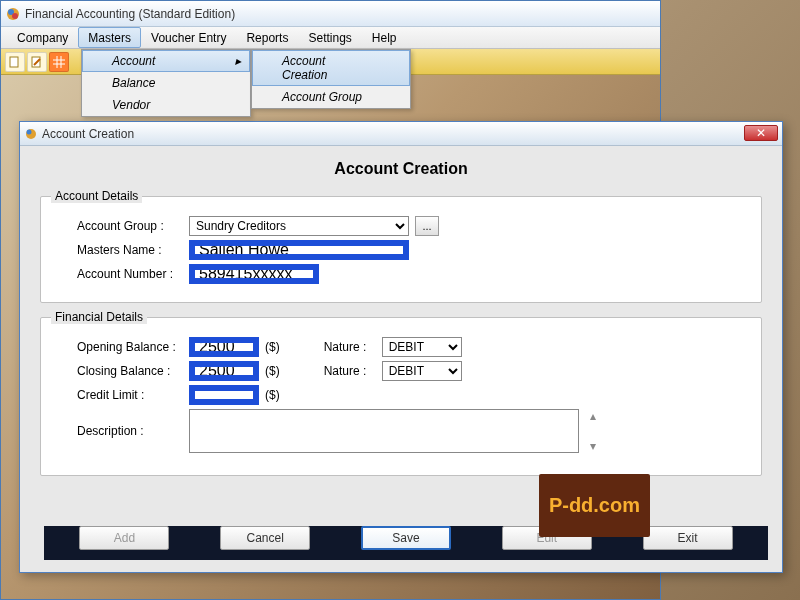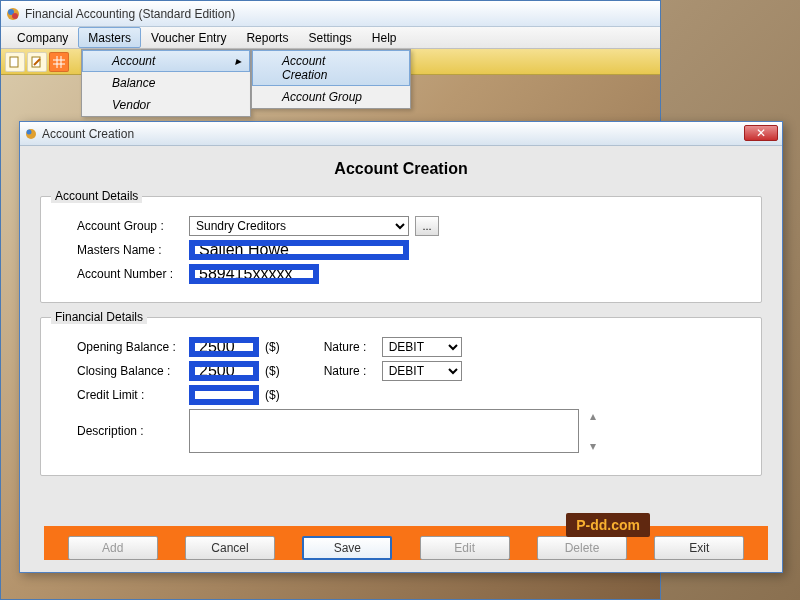--- a/index.html
+++ b/index.html
@@ -45,26 +45,26 @@
 .form-label { width: 124px; text-align: left; padding-left: 18px; }
 .form-input { height: 20px; border: 6px solid #1d4ed8; background: #fff; padding: 0 4px; font-size: 16px; }
 .form-select { height: 20px; border: 1px solid #888; background: #fff; padding: 0 2px; font-size: 12px; }
 .browse-btn { width: 24px; height: 20px; background: linear-gradient(#fefefe, #e0e0e0); border: 1px solid #9a9a9a; cursor: pointer; font-size: 11px; }
 .currency { font-size: 12px; }
 .sub-col { display: flex; align-items: center; gap: 6px; margin-left: 38px; }
 .sub-label { width: 52px; }
 .textarea { width: 390px; height: 44px; border: 1px solid #888; background: #fff; resize: none; font-size: 12px; padding: 2px 4px; }
 .scroll-hint { width: 16px; height: 44px; display: flex; flex-direction: column; justify-content: space-between; align-items: center; font-size: 8px; color: #888; }
 
-.button-bar { position: absolute; left: 24px; right: 14px; bottom: 12px; height: 34px; background: #f97316; display: flex; align-items: flex-end; justify-content: space-around; padding: 0 10px; }
+.button-bar { position: absolute; left: 24px; right: 14px; bottom: 12px; height: 34px; background: #0f172a; display: flex; align-items: flex-start; justify-content: space-around; padding: 0 10px; }
 .action-btn { width: 90px; height: 24px; background: linear-gradient(#fefefe, #e4e4e4); border: 1px solid #9a9a9a; border-radius: 2px; cursor: pointer; color: #333; }
 .action-btn:disabled { color: #9a9a9a; cursor: default; }
 .action-btn.primary { border: 2px solid #2a6ac0; background: linear-gradient(#fff, #e8f0f8); }
 
-.watermark { position: absolute; right: 10px; bottom: 62px; background: #602810; color: #f8b030; font-weight: bold; font-size: 14px; padding: 4px 10px; border-radius: 2px; font-family: Arial Black, sans-serif; z-index: 60; }
+.watermark { position: absolute; right: 10px; bottom: 62px; background: #602810; color: #f8b030; font-weight: bold; font-size: 20px; padding: 20px 10px; border-radius: 2px; font-family: Arial Black, sans-serif; z-index: 60; }
 </style>
 </head>
 <body>
 
 <div class="main-window">
 
   <div class="main-titlebar">
     <svg class="app-icon" viewBox="0 0 16 16">
         <circle cx="8" cy="8" r="6" fill="#e0a030"></circle>
         <circle cx="6" cy="6" r="3" fill="#4080d0"></circle>
@@ -201,20 +201,19 @@
             </div>
         </div>
       </div>
     </div>
 
     <div class="button-bar">
       <button class="action-btn" disabled="">Add</button>
       <button class="action-btn">Cancel</button>
       <button class="action-btn primary">Save</button>
       <button class="action-btn" disabled="">Edit</button>
-      <button class="action-btn" disabled="">Delete</button>
       <button class="action-btn">Exit</button>
     </div>
   </div>
 
   <div class="watermark">P-dd.com</div>
 
 </div>
 
 </body></html>

